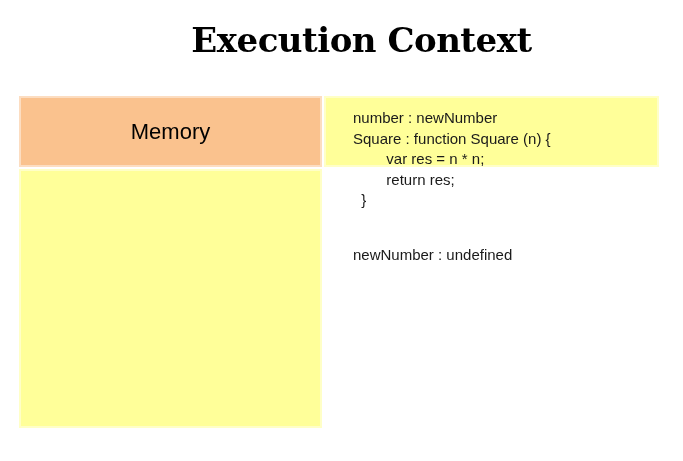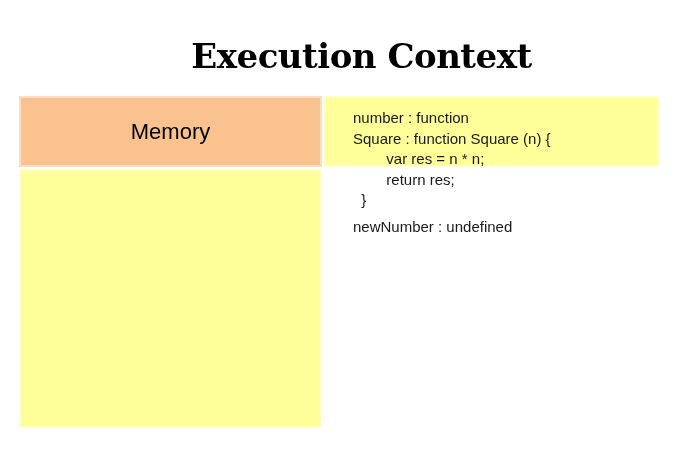--- a/index.html
+++ b/index.html
@@ -24,21 +24,21 @@
   }
   .title-wrap{
     position:absolute;
     top:20px;
     left:0;
     right:0;
     padding-left:40px; 
     text-align:center;
   }
   .title{
-    margin:16px;
+    margin:0;
     display:inline-block;
     font-family:"DejaVu Serif","Liberation Serif",serif;
     font-weight:700;
     font-size:34px;
     line-height:1.2;
     letter-spacing:-0.5px;
     color:var(--title-text);
   }
   .ec-table{
     position:absolute;
@@ -73,38 +73,38 @@
     font-size:15px;
   }
   .para{
     margin:0;
     font-family:"Liberation Sans","DejaVu Sans",sans-serif;
     font-size:15px;
     line-height:20.5px;
     white-space:pre;
   }
   .para.p2{}
-  .para.p3{margin-top:6px;}
+  .para.p3{margin-top:34px;}
 </style>
 </head>
 <body>
 
 <div class="slide">
 
   <div class="title-wrap">
     <h1 class="title">Execution Context</h1>
   </div>
 
   <div class="ec-table">
 
     <div class="cell header memory-h">Memory</div>
 
 
     <div class="cell body memory-b">
-      <pre class="para p1">number : function</pre>
+      <pre class="para p1">number : newNumber</pre>
       <pre class="para p2">Square : function Square (n) {
         var res = n * n;
         return res;
   }</pre>
       <pre class="para p3">newNumber : undefined</pre>
     </div>
 
     <div class="cell body code-b"></div>
 
   </div>

